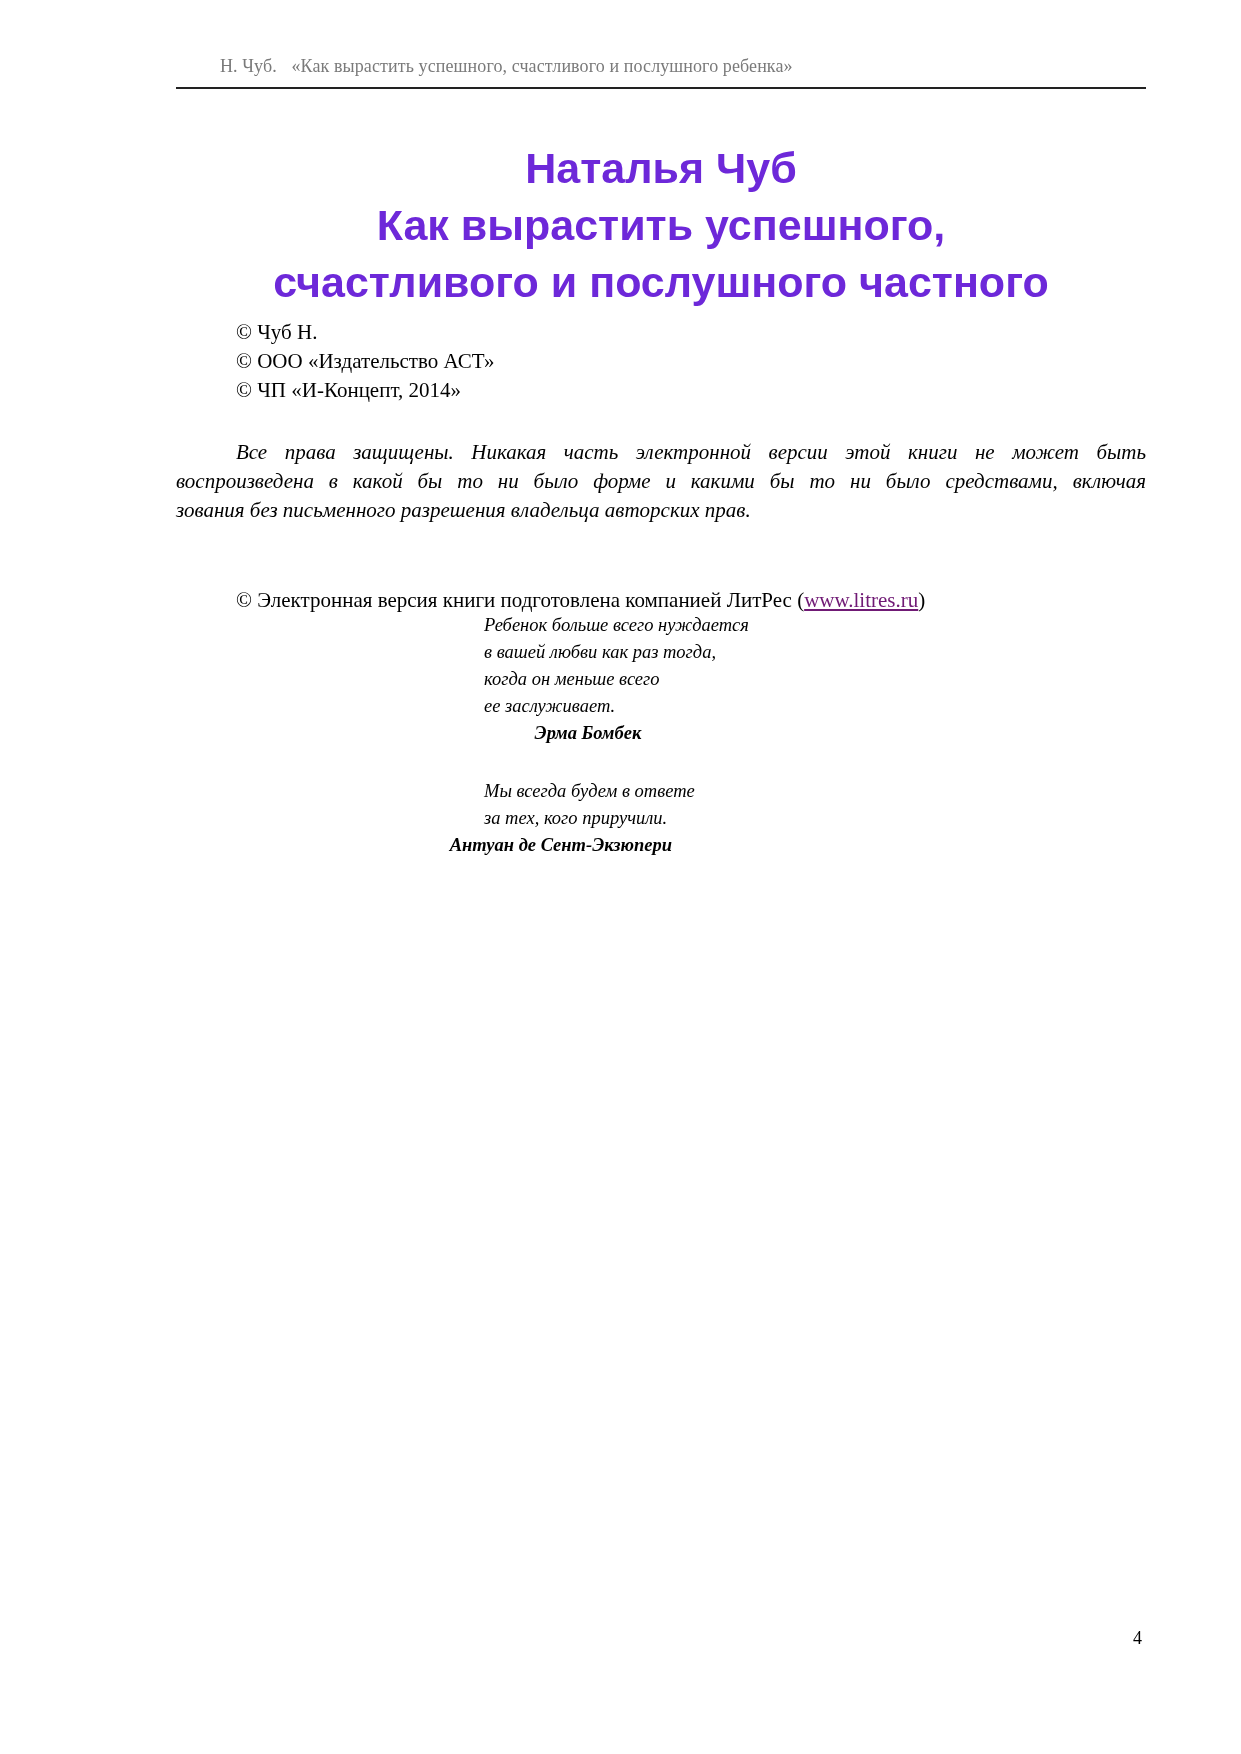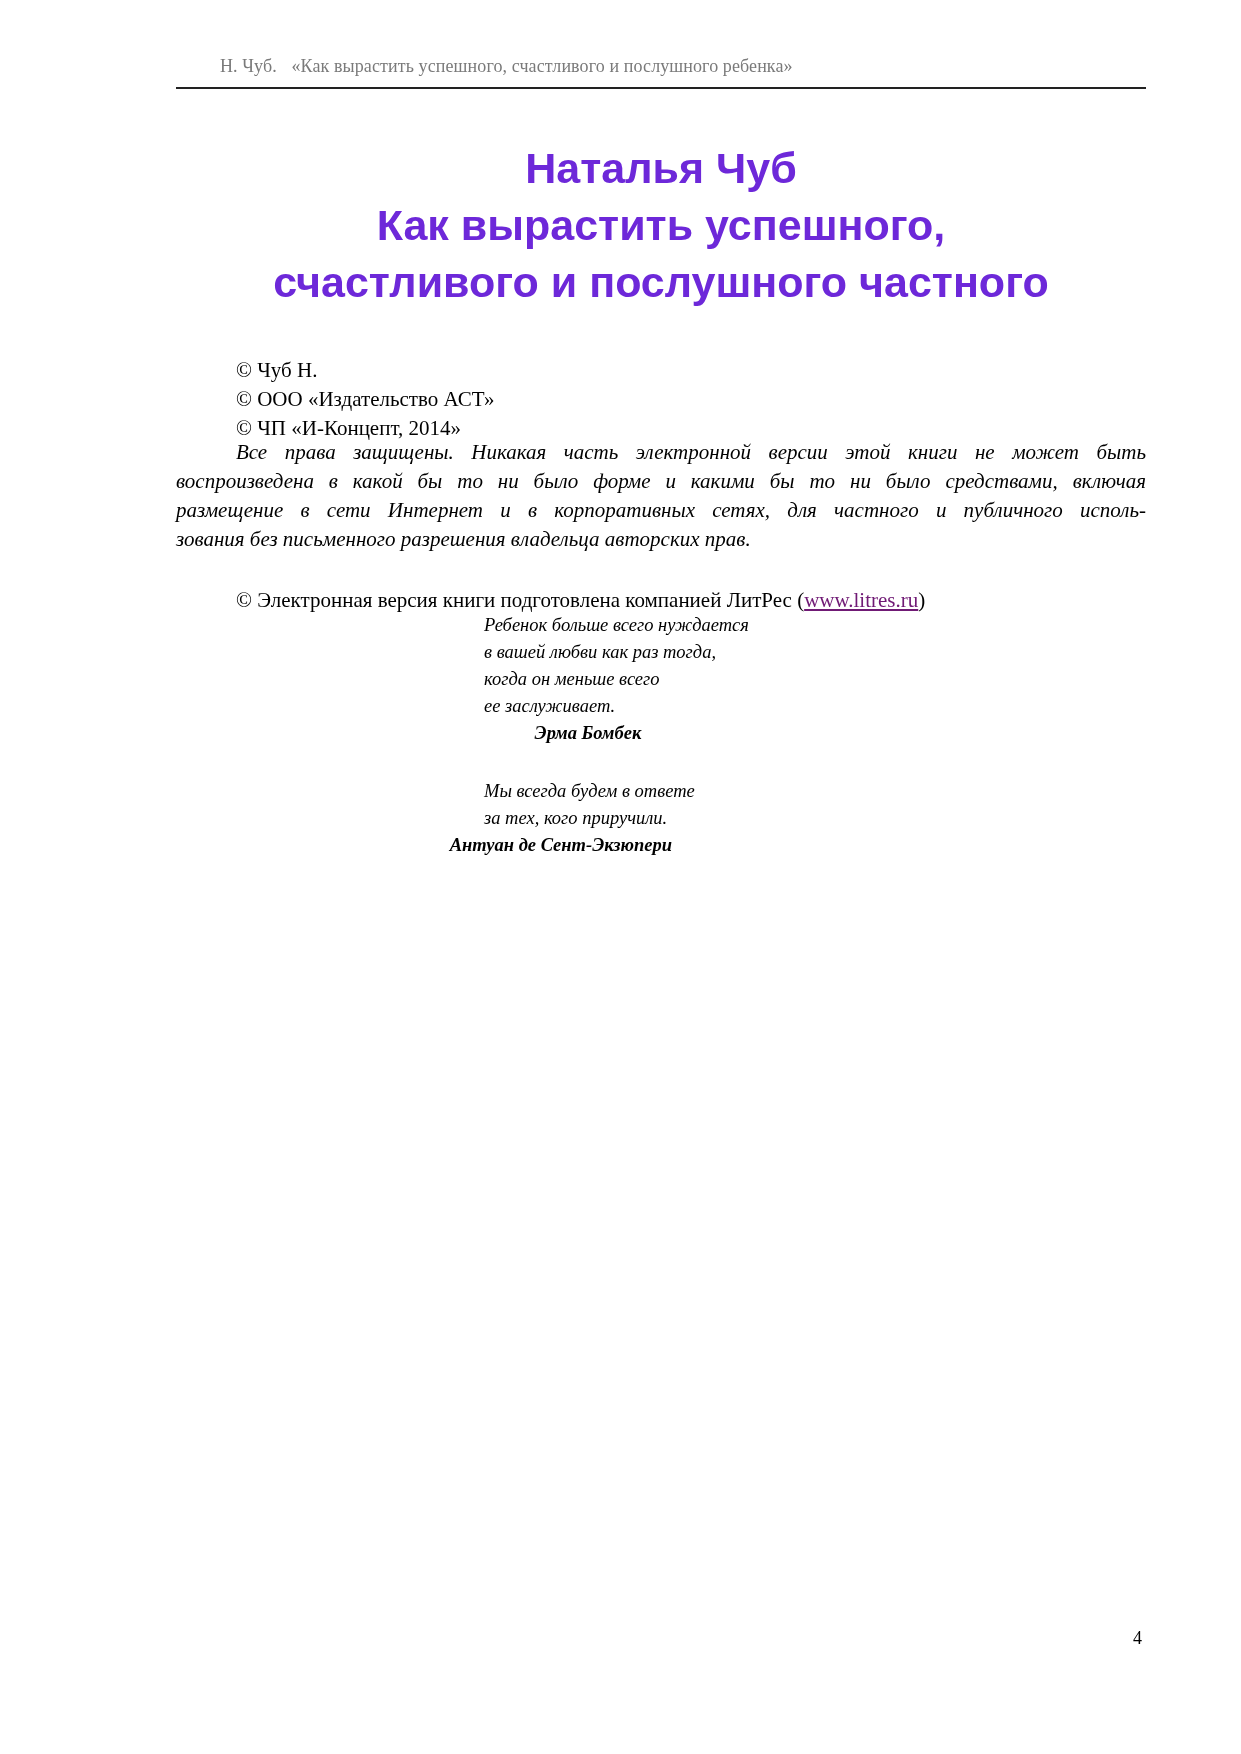--- a/index.html
+++ b/index.html
@@ -48,21 +48,20 @@
       line-height: 57px;
       color: #6d28d9;
     }
     .title-block div { white-space: nowrap; }
     .copyrights {
       position: absolute;
       left: 236px;
       top: 318px;
       font-size: 21px;
       line-height: 29px;
-      margin-top: 38px;
     }
     .rights-notice {
       position: absolute;
       left: 176px;
       top: 438px;
       width: 970px;
       font-style: italic;
       font-size: 21px;
       line-height: 29px;
       text-align: justify;
@@ -127,21 +126,20 @@
 
 <div class="copyrights">
   <div>© Чуб Н.</div>
   <div>© ООО «Издательство АСТ»</div>
   <div>© ЧП «И-Концепт, 2014»</div>
 </div>
 
 <div class="rights-notice">
   <span class="line first">Все права защищены. Никакая часть электронной версии этой книги не может быть</span>
   <span class="line">воспроизведена в какой бы то ни было форме и какими бы то ни было средствами, включая</span>
-  <span class="line">размещение в сети Интернет и в корпоративных сетях, для частного и публичного исполь-</span>
   <span class="line last">зования без письменного разрешения владельца авторских прав.</span>
 </div>
 
 <div class="litres-line">
   <span>© Электронная версия книги подготовлена компанией ЛитРес (</span><a>www.litres.ru</a><span>)</span>
 </div>
 
 <div class="epigraph epigraph-1">
   <span class="quote-line">Ребенок больше всего нуждается</span>
   <span class="quote-line">в вашей любви как раз тогда,</span>

